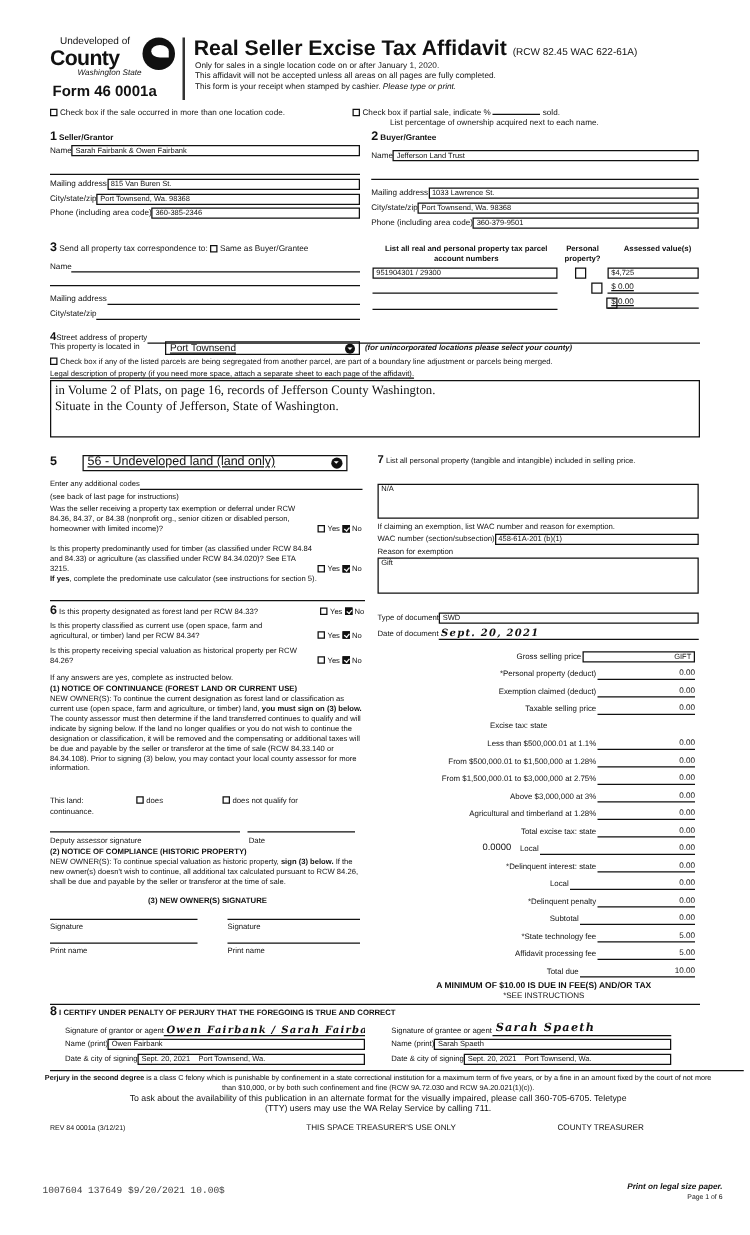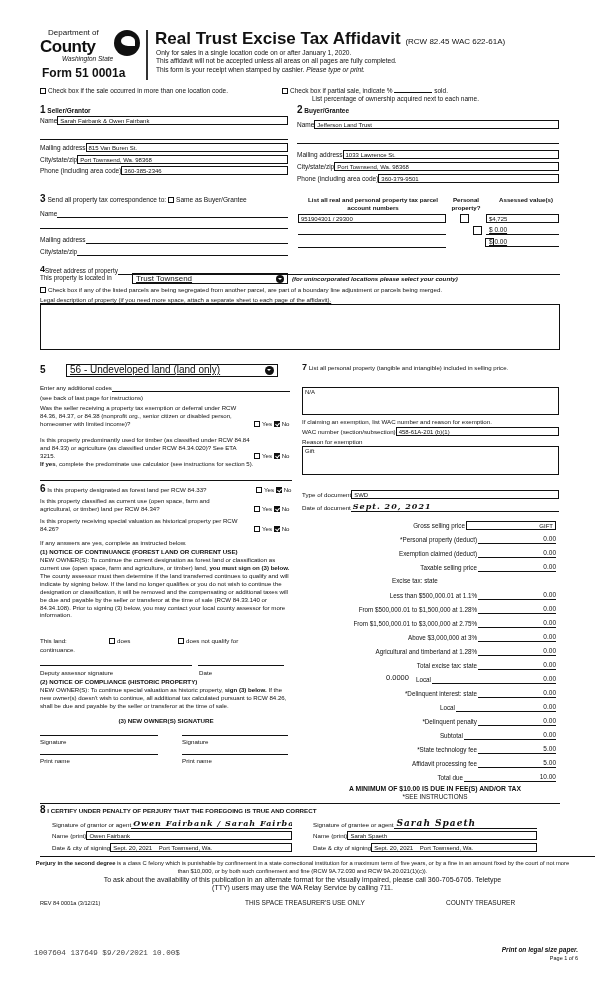--- a/index.html
+++ b/index.html
@@ -38,29 +38,29 @@
   .mono { font-family: "Liberation Mono", monospace; }
   .hline { position: absolute; height: 1px; background: #111; }
 </style>
 </head>
 <body>
 
 
 
 
 <div class="abs hdr-logo">
-  <span class="dept">Department of</span>
+  <span class="dept">Undeveloped of</span>
   <span class="revenue">County</span>
   <span class="logo-mark" style="left:74px;top:2px;"></span>
   <span class="wa-state">Washington State</span>
-  <span class="form-no">Form 51 0001a</span>
+  <span class="form-no">Form 46 0001a</span>
 </div>
 <div class="abs vdiv"></div>
 <div class="abs title">
-  <span>Real Trust Excise Tax Affidavit</span>
+  <span>Real Seller Excise Tax Affidavit</span>
   <span class="title-sub">(RCW 82.45 WAC 622-61A)</span>
 </div>
 <div class="abs intro">
   <div>Only for sales in a single location code on or after January 1, 2020.</div>
   <div>This affidavit will not be accepted unless all areas on all pages are fully completed.</div>
   <div><span>This form is your receipt when stamped by cashier.</span> <i>Please type or print.</i></div>
 </div>
 <div class="abs lbl" style="left:40px;top:87px;font-size:6.5px;">
   <span class="cb"></span><span>Check box if the sale occurred in more than one location code.</span>
 </div>
@@ -155,29 +155,31 @@
 <div class="abs uline" style="left:486px;top:238px;width:73px;height:9px;font-size:6.5px;line-height:8px;padding-left:3px;text-decoration:underline;">$ 0.00</div>
 
 
 <div class="row" style="left:40px;top:264px;width:520px;">
   <span class="sec-num" style="font-size:9px;">4</span>
   <span class="lbl" style="font-size:6.3px;">Street address of property</span>
   <div class="uline" style="flex:1;height:8px;"></div>
 </div>
 <div class="abs lbl" style="left:40px;top:274px;font-size:6.3px;">This property is located in</div>
 <div class="abs select" style="left:132px;top:273px;width:156px;height:11px;font-size:8px;">
-  <span style="text-decoration:underline;">Trust Townsend</span>
+  <span style="text-decoration:underline;">Port Townsend</span>
   <span class="sel-icon"></span>
 </div>
 <div class="abs lbl bold" style="left:292px;top:275px;font-size:6.2px;font-style:italic;">(for unincorporated locations please select your county)</div>
 <div class="abs lbl" style="left:40px;top:286px;font-size:6.2px;">
   <span class="cb"></span><span>Check box if any of the listed parcels are being segregated from another parcel, are part of a boundary line adjustment or parcels being merged.</span>
 </div>
 <div class="abs lbl" style="left:40px;top:296px;font-size:6.1px;text-decoration:underline;">Legal description of property (if you need more space, attach a separate sheet to each page of the affidavit).</div>
 <div class="abs legal-box" style="top:304px;">
+  <div>in Volume 2 of Plats, on page 16, records of Jefferson County Washington.</div>
+  <div>Situate in the County of Jefferson, State of Washington.</div>
 </div>
 
 
 <div class="abs sec-num" style="left:40px;top:364px;">5</div>
 <div class="abs select" style="left:66px;top:364px;width:212px;height:13px;font-size:10px;">
   <span style="text-decoration:underline;">56 - Undeveloped land (land only)</span>
   <span class="sel-icon" style="width:9px;height:9px;"></span>
 </div>
 <div class="row" style="left:40px;top:384px;width:250px;">
   <span class="lbl" style="font-size:6.1px;">Enter any additional codes</span>

